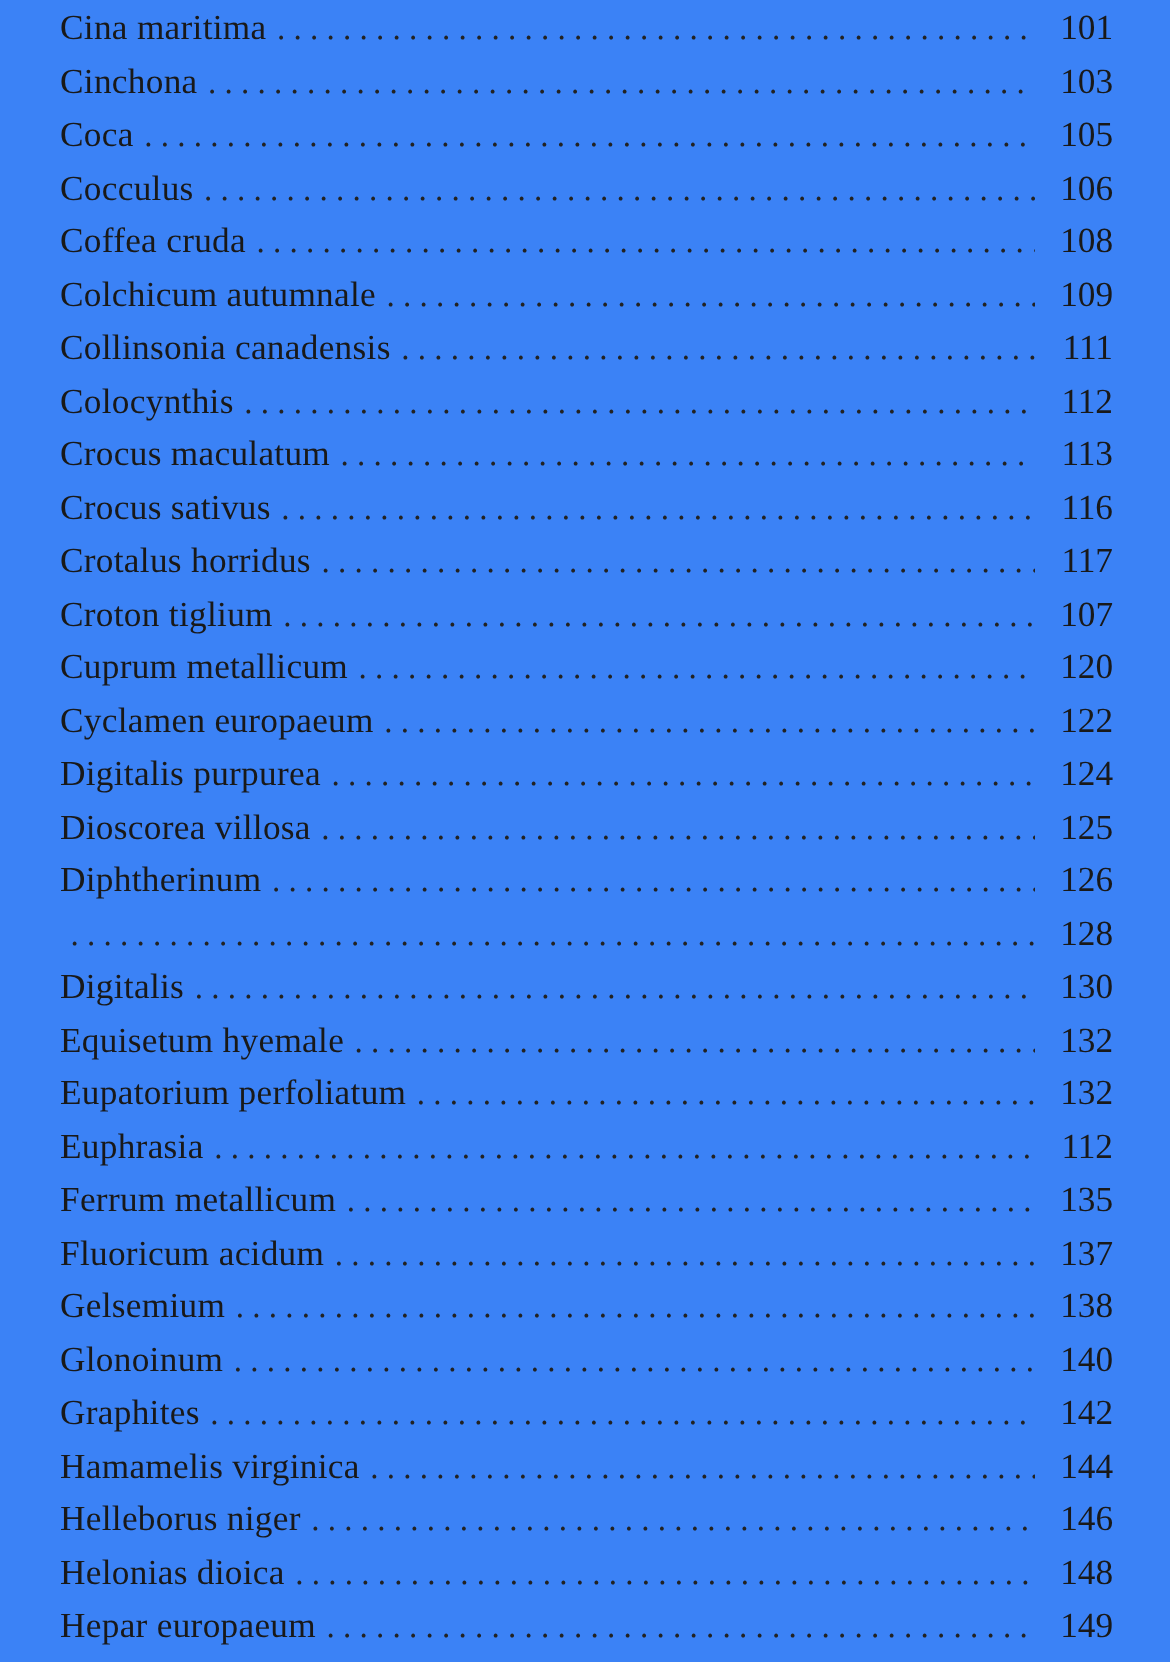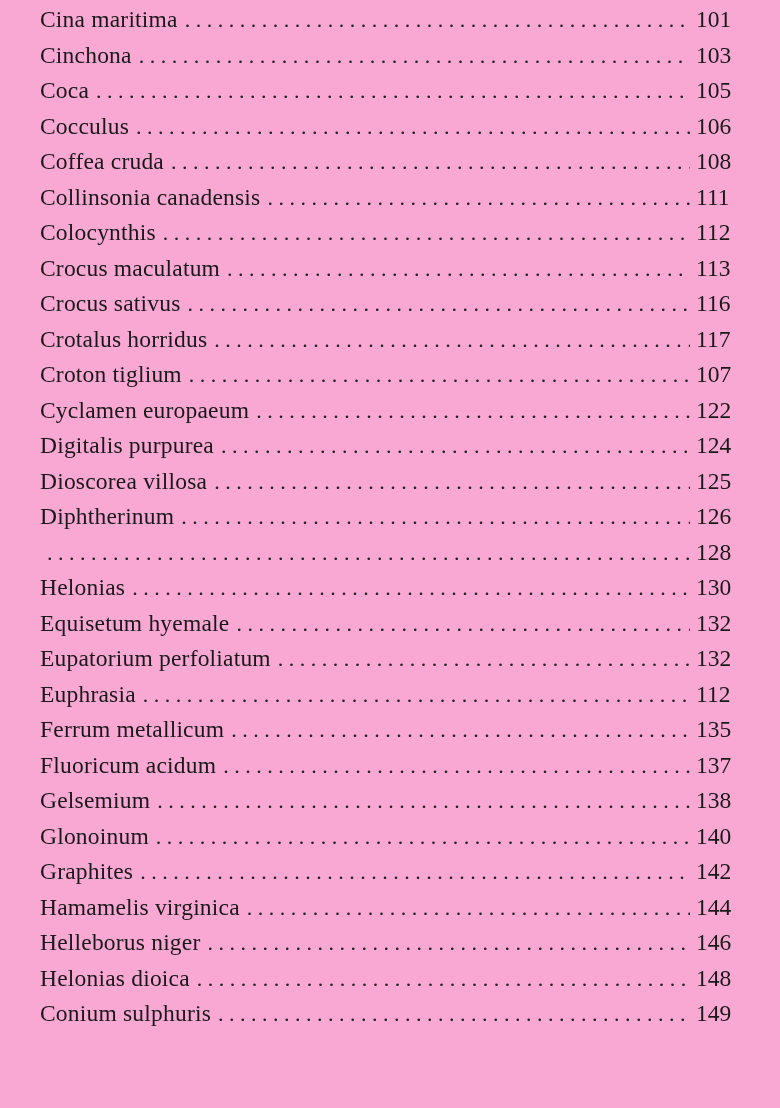--- a/index.html
+++ b/index.html
@@ -5,21 +5,21 @@
   html, body {
     margin: 0;
     padding: 0;
     background: #f3f3f1;
   }
   .page {
     position: relative;
     width: 780px;
     height: 1108px;
     margin: 0 auto;
-    background: #f9a8d4;
+    background: #3b82f6;
     color: #191919;
     font-family: "Liberation Serif", "DejaVu Serif", serif;
     overflow: hidden;
     box-sizing: border-box;
     padding: 6px 38px 0 40px;
   }
   .toc-list {
     display: flex;
     flex-direction: column;
   }
@@ -42,21 +42,21 @@
     color: #222;
   }
   .leader::after {
     content: ". . . . . . . . . . . . . . . . . . . . . . . . . . . . . . . . . . . . . . . . . . . . . . . . . . . . . . . . . . . . . . . . . . . . . . . . . . . . . . . . . . . . . . . . . . . .";
     letter-spacing: 0px;
     font-size: 22px;
   }
   .page-num {
     flex: 0 0 auto;
     min-width: 46px;
-    text-align: left;
+    text-align: right;
     font-size: 23.5px;
   }
 </style>
 </head>
 <body>
 
 <div class="page">
   <div class="toc-list" id="toc-list">
   <div class="row">
     <span class="title">Cina maritima</span>
@@ -81,20 +81,25 @@
     <span class="leader"></span>
     <span class="page-num">106</span>
   </div>
 
   <div class="row">
     <span class="title">Coffea cruda</span>
     <span class="leader"></span>
     <span class="page-num">108</span>
   </div>
 
+  <div class="row">
+    <span class="title">Colchicum autumnale</span>
+    <span class="leader"></span>
+    <span class="page-num">109</span>
+  </div>
 
   <div class="row">
     <span class="title">Collinsonia canadensis</span>
     <span class="leader"></span>
     <span class="page-num">111</span>
   </div>
 
   <div class="row">
     <span class="title">Colocynthis</span>
     <span class="leader"></span>
@@ -118,20 +123,25 @@
     <span class="leader"></span>
     <span class="page-num">117</span>
   </div>
 
   <div class="row">
     <span class="title">Croton tiglium</span>
     <span class="leader"></span>
     <span class="page-num">107</span>
   </div>
 
+  <div class="row">
+    <span class="title">Cuprum metallicum</span>
+    <span class="leader"></span>
+    <span class="page-num">120</span>
+  </div>
 
   <div class="row">
     <span class="title">Cyclamen europaeum</span>
     <span class="leader"></span>
     <span class="page-num">122</span>
   </div>
 
   <div class="row">
     <span class="title">Digitalis purpurea</span>
     <span class="leader"></span>
@@ -149,21 +159,21 @@
     <span class="leader"></span>
     <span class="page-num">126</span>
   </div>
 
   <div class="row">
     <span class="leader"></span>
     <span class="page-num">128</span>
   </div>
 
   <div class="row">
-    <span class="title">Helonias</span>
+    <span class="title">Digitalis</span>
     <span class="leader"></span>
     <span class="page-num">130</span>
   </div>
 
   <div class="row">
     <span class="title">Equisetum hyemale</span>
     <span class="leader"></span>
     <span class="page-num">132</span>
   </div>
 
@@ -221,18 +231,18 @@
     <span class="page-num">146</span>
   </div>
 
   <div class="row">
     <span class="title">Helonias dioica</span>
     <span class="leader"></span>
     <span class="page-num">148</span>
   </div>
 
   <div class="row">
-    <span class="title">Conium sulphuris</span>
+    <span class="title">Hepar europaeum</span>
     <span class="leader"></span>
     <span class="page-num">149</span>
   </div>
 </div>
 </div>
 
 </body></html>

